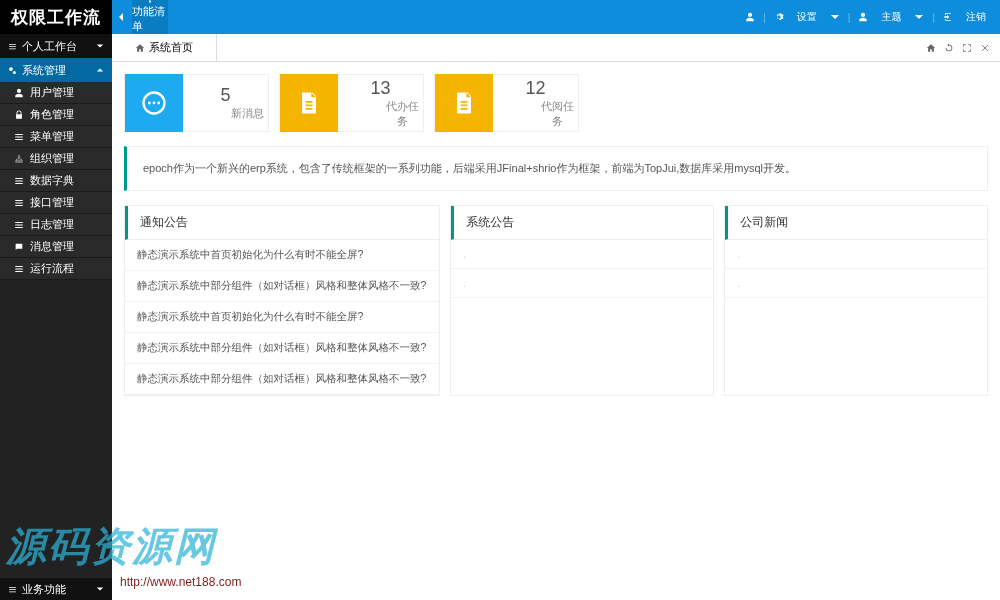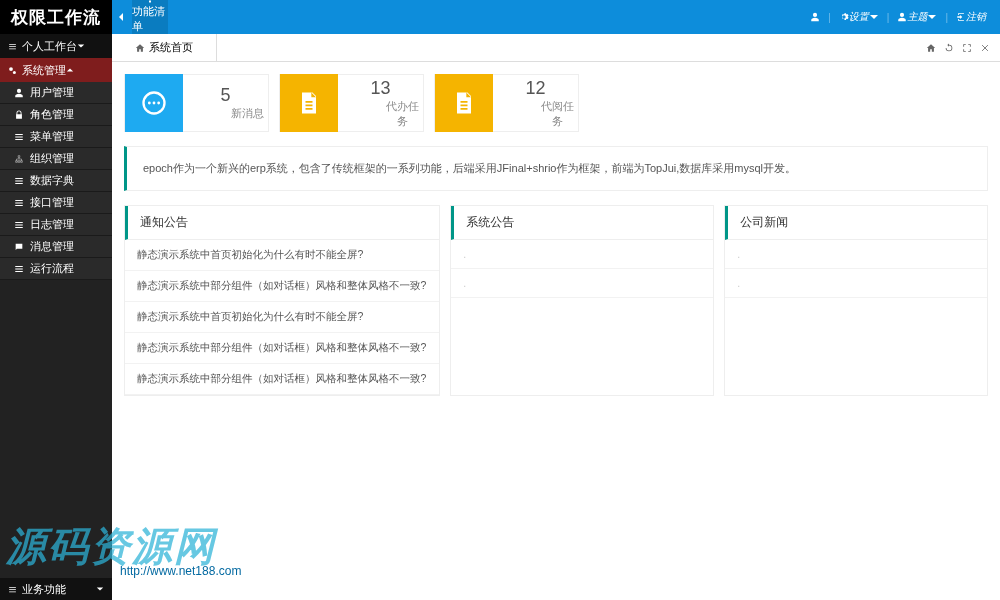--- a/index.html
+++ b/index.html
@@ -4,27 +4,27 @@
 <style>
 * { margin: 0; padding: 0; box-sizing: border-box; font-family: "Microsoft YaHei", Arial, sans-serif; }
 body { width: 1000px; height: 600px; overflow: hidden; background: #f5f5f5; position: relative; }
 .header { height: 34px; background: #0d8ddb; display: flex; align-items: center; color: #fff; }
 .logo { width: 112px; background: #000; height: 34px; display: flex; align-items: center; justify-content: center; font-size: 17px; font-weight: bold; letter-spacing: 1px; }
 .menu-toggle { width: 20px; height: 34px; display: flex; align-items: center; justify-content: center; background: #0d8ddb; cursor: pointer; }
 .menu-toggle svg { width: 10px; height: 10px; fill: #fff; }
 .func-menu { width: 36px; height: 34px; background: #0a7cc0; display: flex; flex-direction: column; align-items: center; justify-content: center; font-size: 11px; cursor: pointer; }
 .func-menu svg { width: 12px; height: 12px; fill: #fff; margin-bottom: 1px; }
 .header-right { margin-left: auto; display: flex; align-items: center; gap: 2px; padding-right: 8px; font-size: 10px; }
-.header-right > div { display: flex; align-items: center; gap: 0; padding: 0 6px; cursor: pointer; font-style: italic; }
+.header-right > div { display: flex; align-items: center; gap: 13px; padding: 0 6px; cursor: pointer; }
 .header-right svg { width: 10px; height: 10px; fill: #fff; }
 .vsep { color: rgba(255,255,255,0.4); }
 .container { display: flex; height: calc(100% - 34px); }
 .sidebar { width: 112px; background: #222; color: #fff; font-size: 11px; }
-.side-section { height: 24px; display: flex; align-items: center; padding: 0 8px; background: #111; cursor: pointer; }
-.side-section.active { background: #7f1d1d; }
+.side-section { height: 24px; display: flex; align-items: center; padding: 0 8px; background: #111; cursor: pointer; justify-content: space-between; }
+.side-section.active { background: #0369a1; }
 .side-section svg { width: 9px; height: 9px; fill: #fff; }
 .side-section .chev { width: 8px; height: 8px; }
 .side-item { height: 22px; display: flex; align-items: center; padding: 0 8px 0 14px; background: #2a2a2a; cursor: pointer; border-bottom: 1px solid #1a1a1a; }
 .side-item svg { width: 10px; height: 10px; fill: #fff; margin-right: 6px; }
 .side-bottom { position: absolute; bottom: 0; left: 0; width: 112px; background: #111; height: 22px; display: flex; align-items: center; padding: 0 8px; font-size: 11px; color: #fff; justify-content: space-between; cursor: pointer; }
 .main { flex: 1; background: #fff; display: flex; flex-direction: column; }
 .tabbar { height: 28px; border-bottom: 1px solid #ddd; display: flex; align-items: stretch; }
 .tab { display: flex; align-items: center; padding: 0 23px; border-right: 1px solid #ddd; font-size: 11px; cursor: pointer; gap: 4px; }
 .tab svg { width: 10px; height: 10px; fill: #666; }
 .tab-tools { margin-left: auto; display: flex; align-items: center; gap: 8px; padding: 0 10px; }
@@ -43,21 +43,21 @@
 .panels { display: flex; gap: 10px; }
 .panel { background: #fff; border: 1px solid #eee; }
 .panel:nth-child(1) { flex: 1.2; }
 .panel:nth-child(2) { flex: 1; }
 .panel:nth-child(3) { flex: 1; }
 .panel-head { border-left: 3px solid #009688; padding: 8px 12px; font-size: 12px; color: #333; border-bottom: 1px solid #eee; }
 .panel-body { }
 .panel-row { padding: 8px 12px; font-size: 10.5px; color: #555; border-bottom: 1px solid #f2f2f2; cursor: pointer; }
 .panel-row.dot { color: #ccc; }
 .watermark { position: absolute; left: 6px; bottom: 26px; font-size: 40px; font-weight: bold; color: #2db3d8; opacity: 0.72; letter-spacing: 2px; pointer-events: none; font-style: italic; }
-.watermark-url { position: absolute; left: 120px; bottom: 22px; font-size: 12px; color: #0369a1; pointer-events: none; }
+.watermark-url { position: absolute; left: 120px; bottom: 11px; font-size: 12px; color: #7f1d1d; pointer-events: none; }
 </style>
 </head>
 <body>
 
 <div class="header">
   <div class="logo">权限工作流</div>
   <div class="menu-toggle">
     <svg viewBox="0 0 10 10">
         <path d="M6 1L2 5l4 4z"></path>
       </svg>

